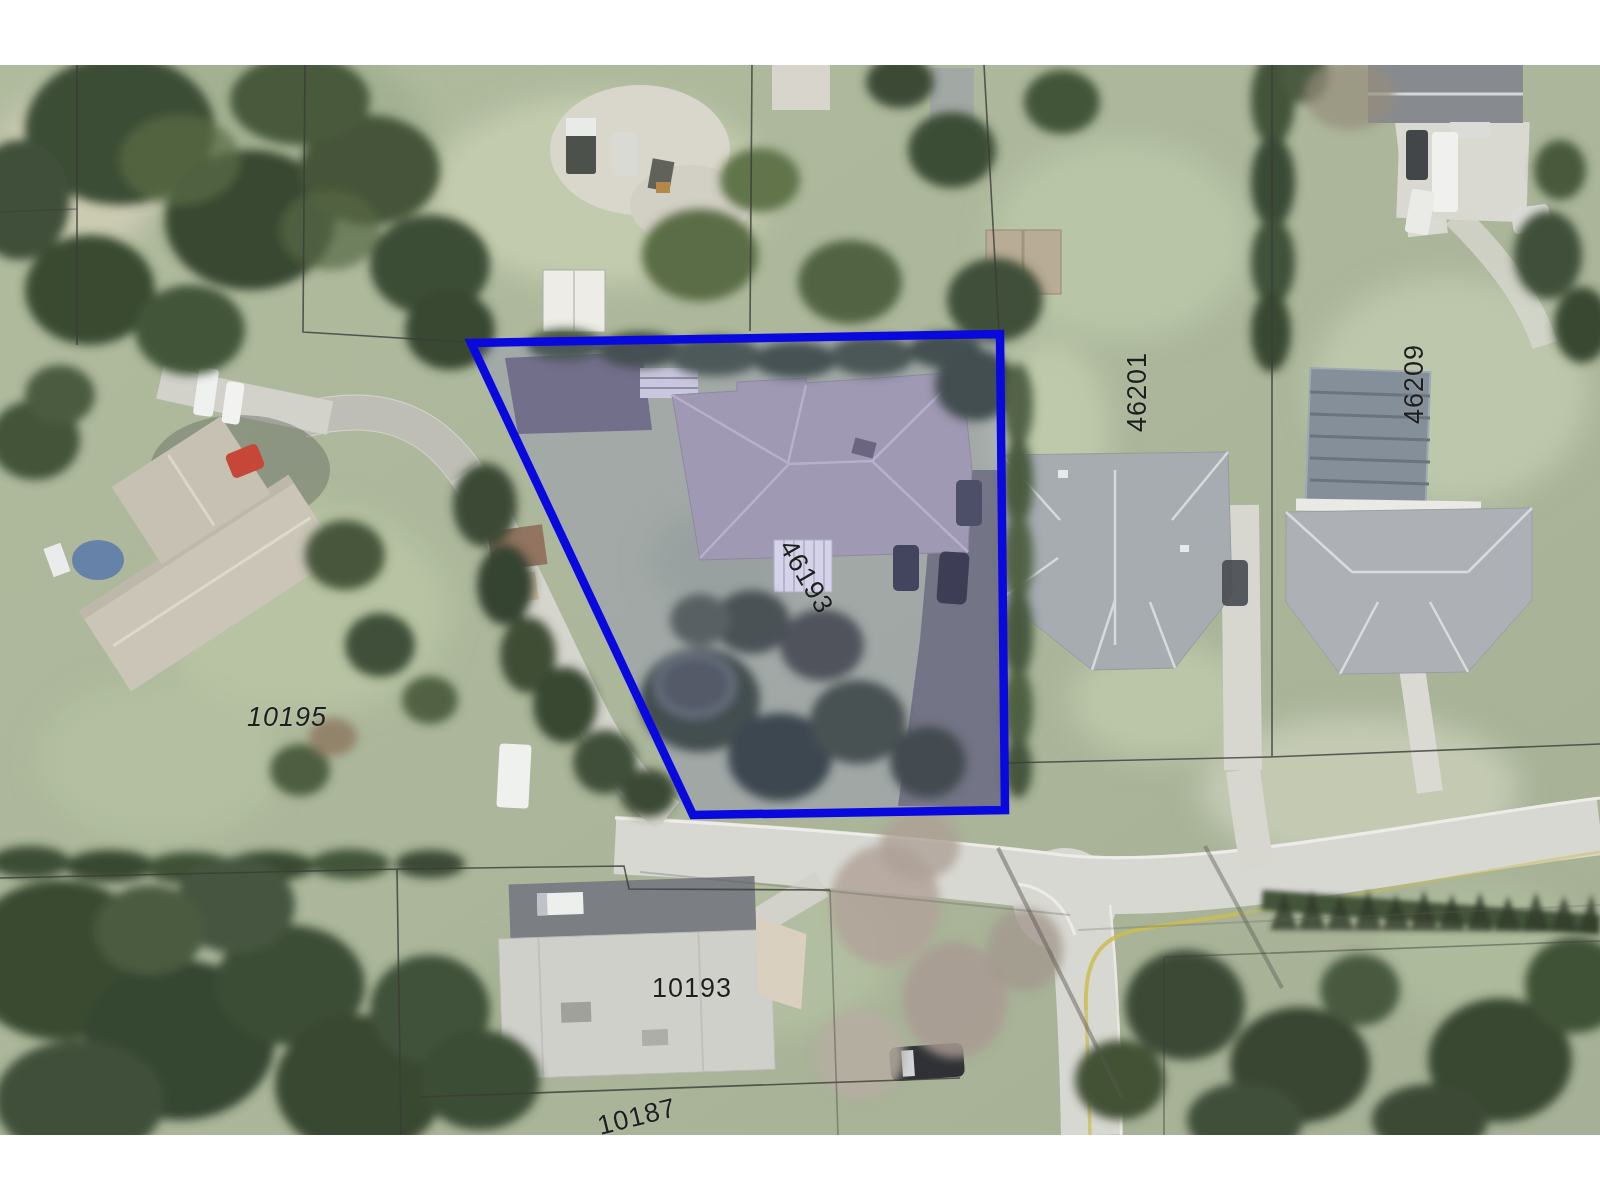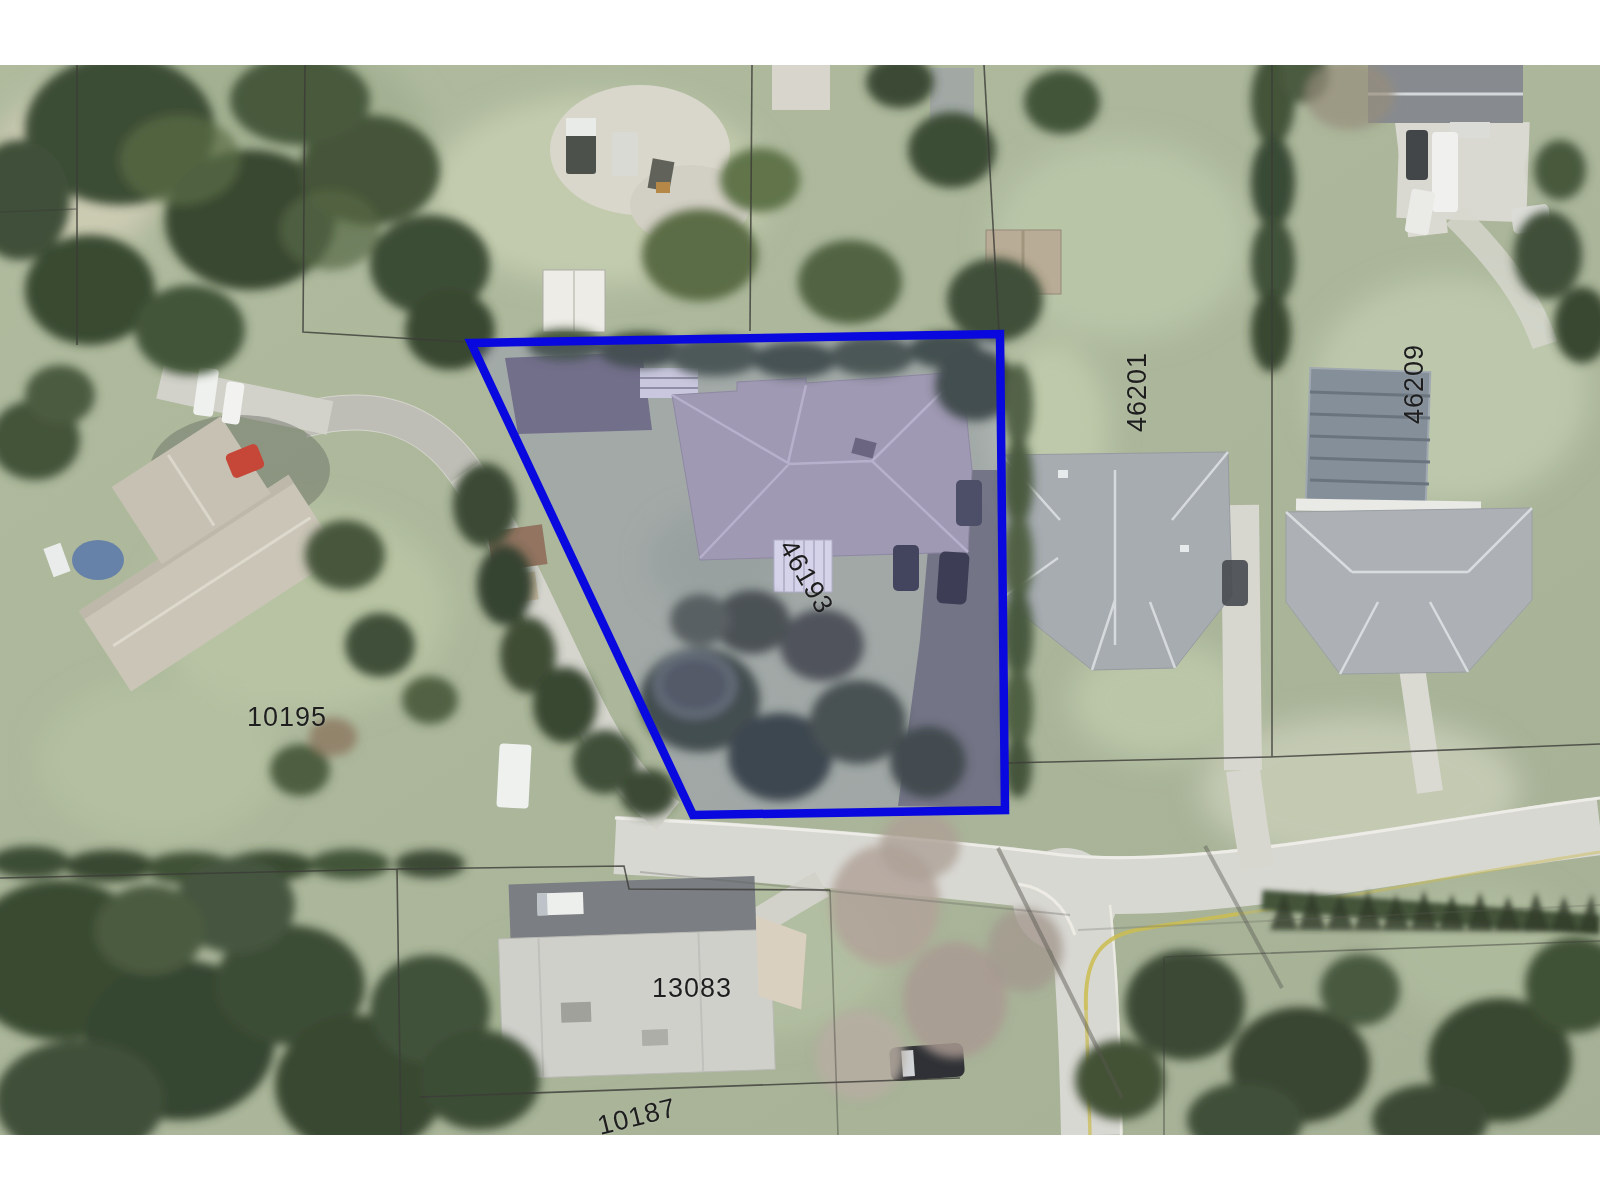--- a/index.html
+++ b/index.html
@@ -288,20 +288,20 @@
         <path d="M0,878 L397,869 L401,1135 M397,869 L624,866 L629,889 L830,890"></path>
         <path d="M830,890 L838,1135" opacity="0.5"></path>
         <path d="M420,1097 L960,1078"></path>
         <path d="M1164,957 L1600,941 M1164,957 L1164,1135" opacity="0.6"></path>
         <path d="M0,212 L77,209" opacity="0.6"></path>
       </g>
 
       <polygon points="471,343 1000,334 1005,810 693,815" fill="rgba(118,108,224,0.18)" stroke="#0909df" stroke-width="8.5" stroke-linejoin="miter"></polygon>
     </svg>
 
-    <div class="lot-label" style="left:287px;top:652px;">10195</div>
+    <div class="lot-label" style="left:287px;top:652px;font-style:italic;">10195</div>
     <div class="lot-label rot60" style="left:806px;top:512px;">46193</div>
     <div class="lot-label rotm90" style="left:1137px;top:327px;">46201</div>
     <div class="lot-label rotm90" style="left:1414px;top:319px;">46209</div>
-    <div class="lot-label" style="left:692px;top:923px;">13083</div>
+    <div class="lot-label" style="left:692px;top:923px;">10193</div>
     <div class="lot-label rotm14" style="left:637px;top:1052px;">10187</div>
   </div>
 </div>
 
 </body></html>

